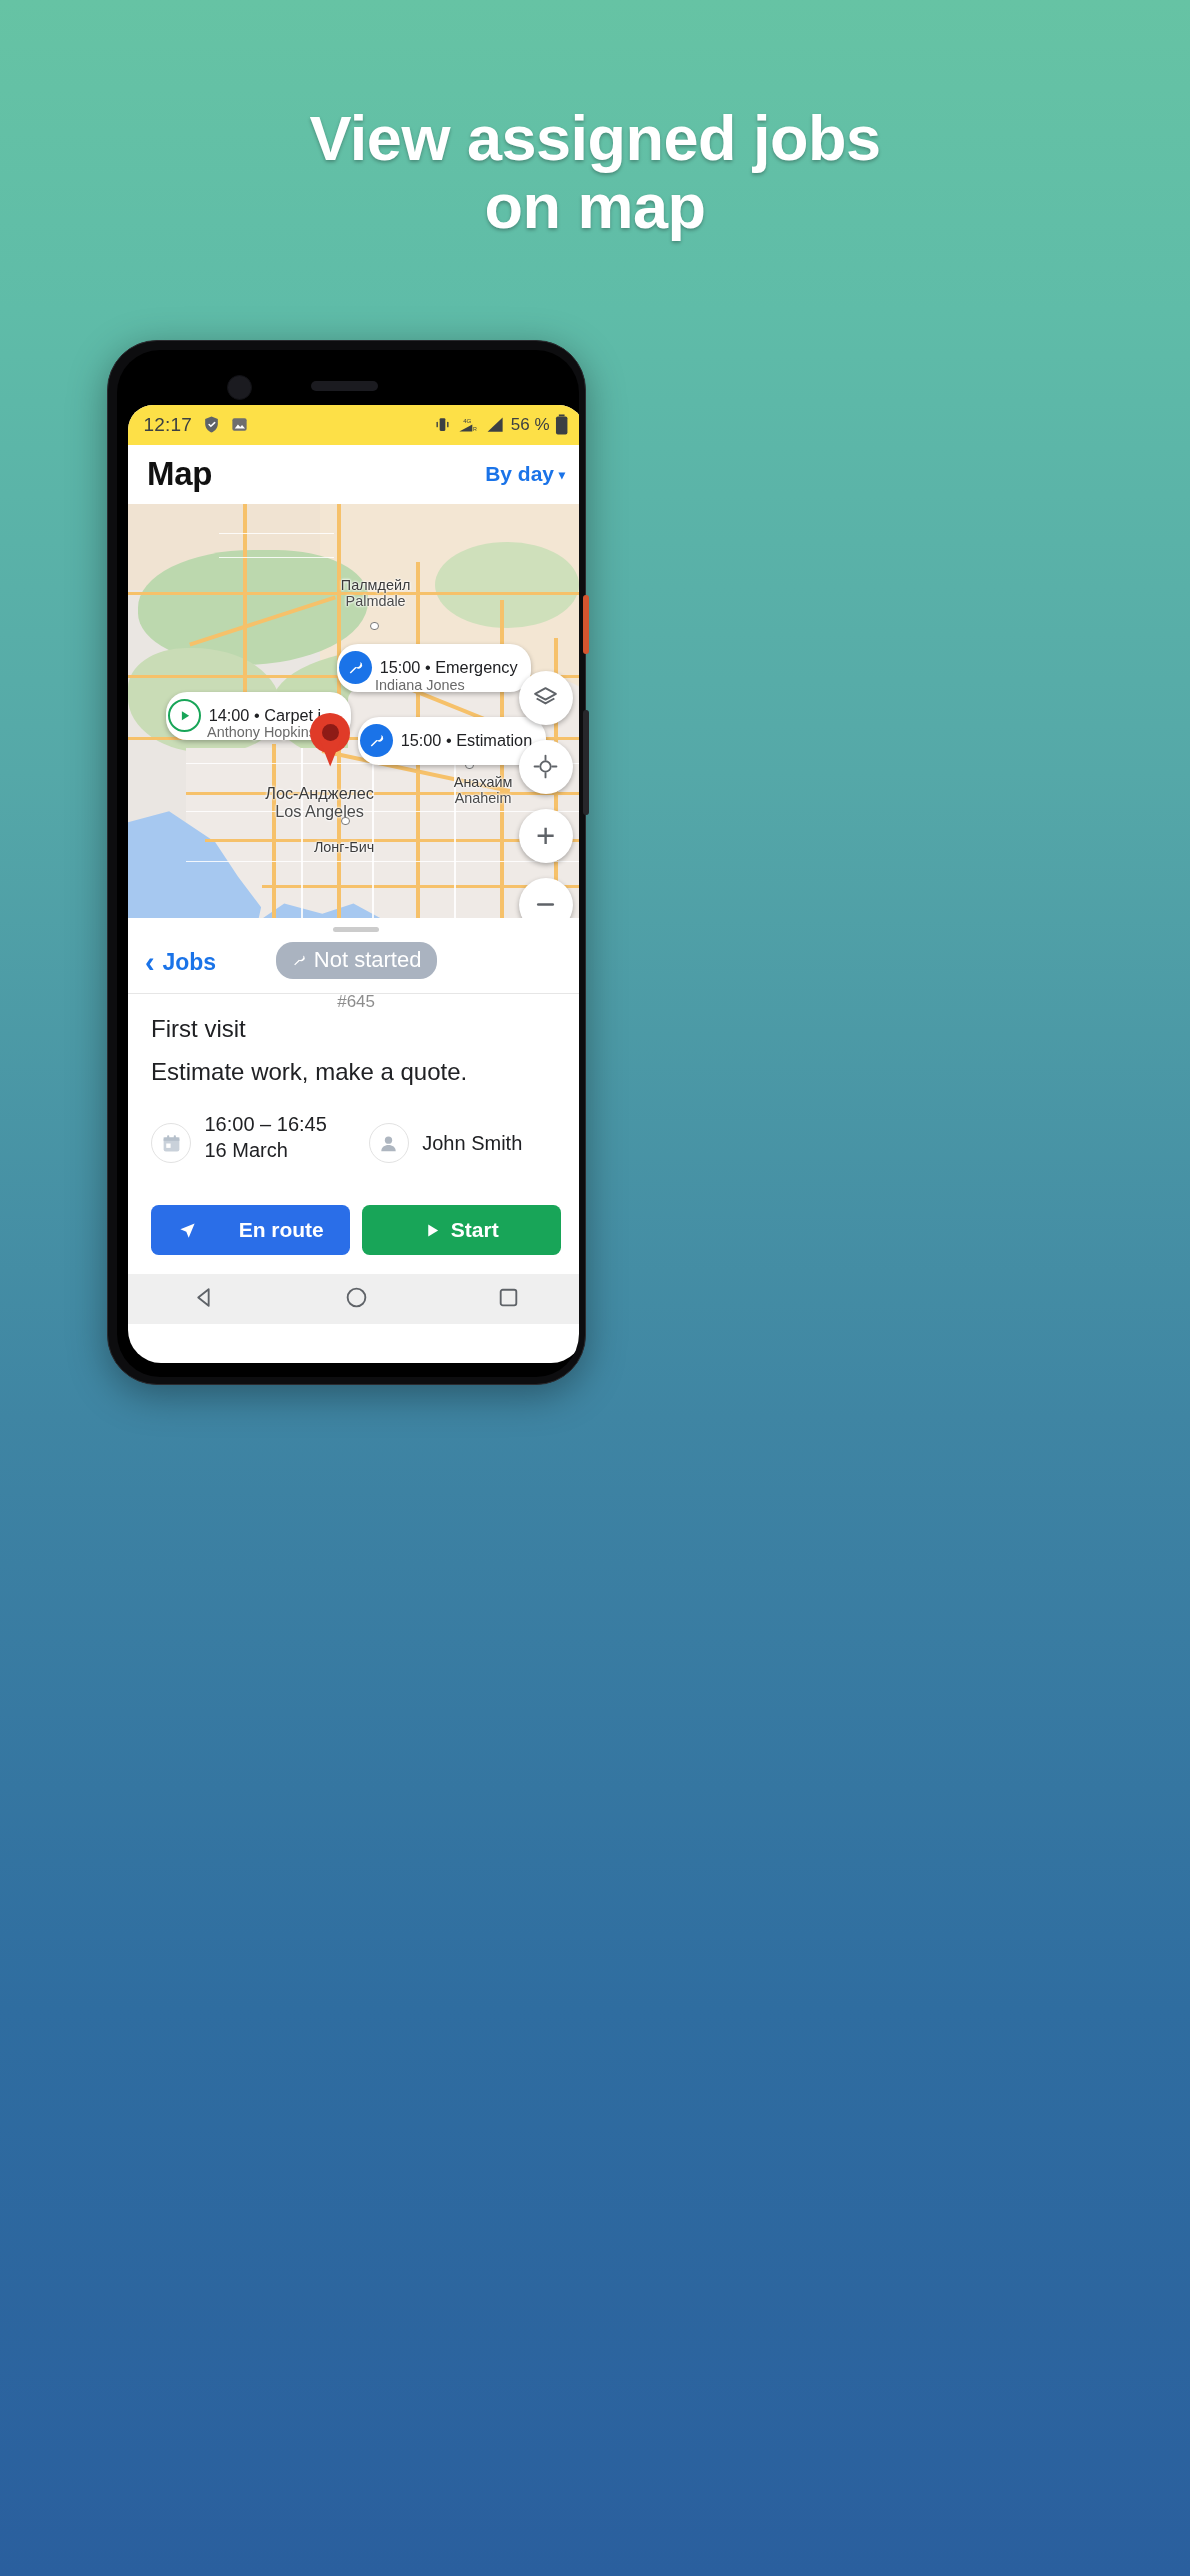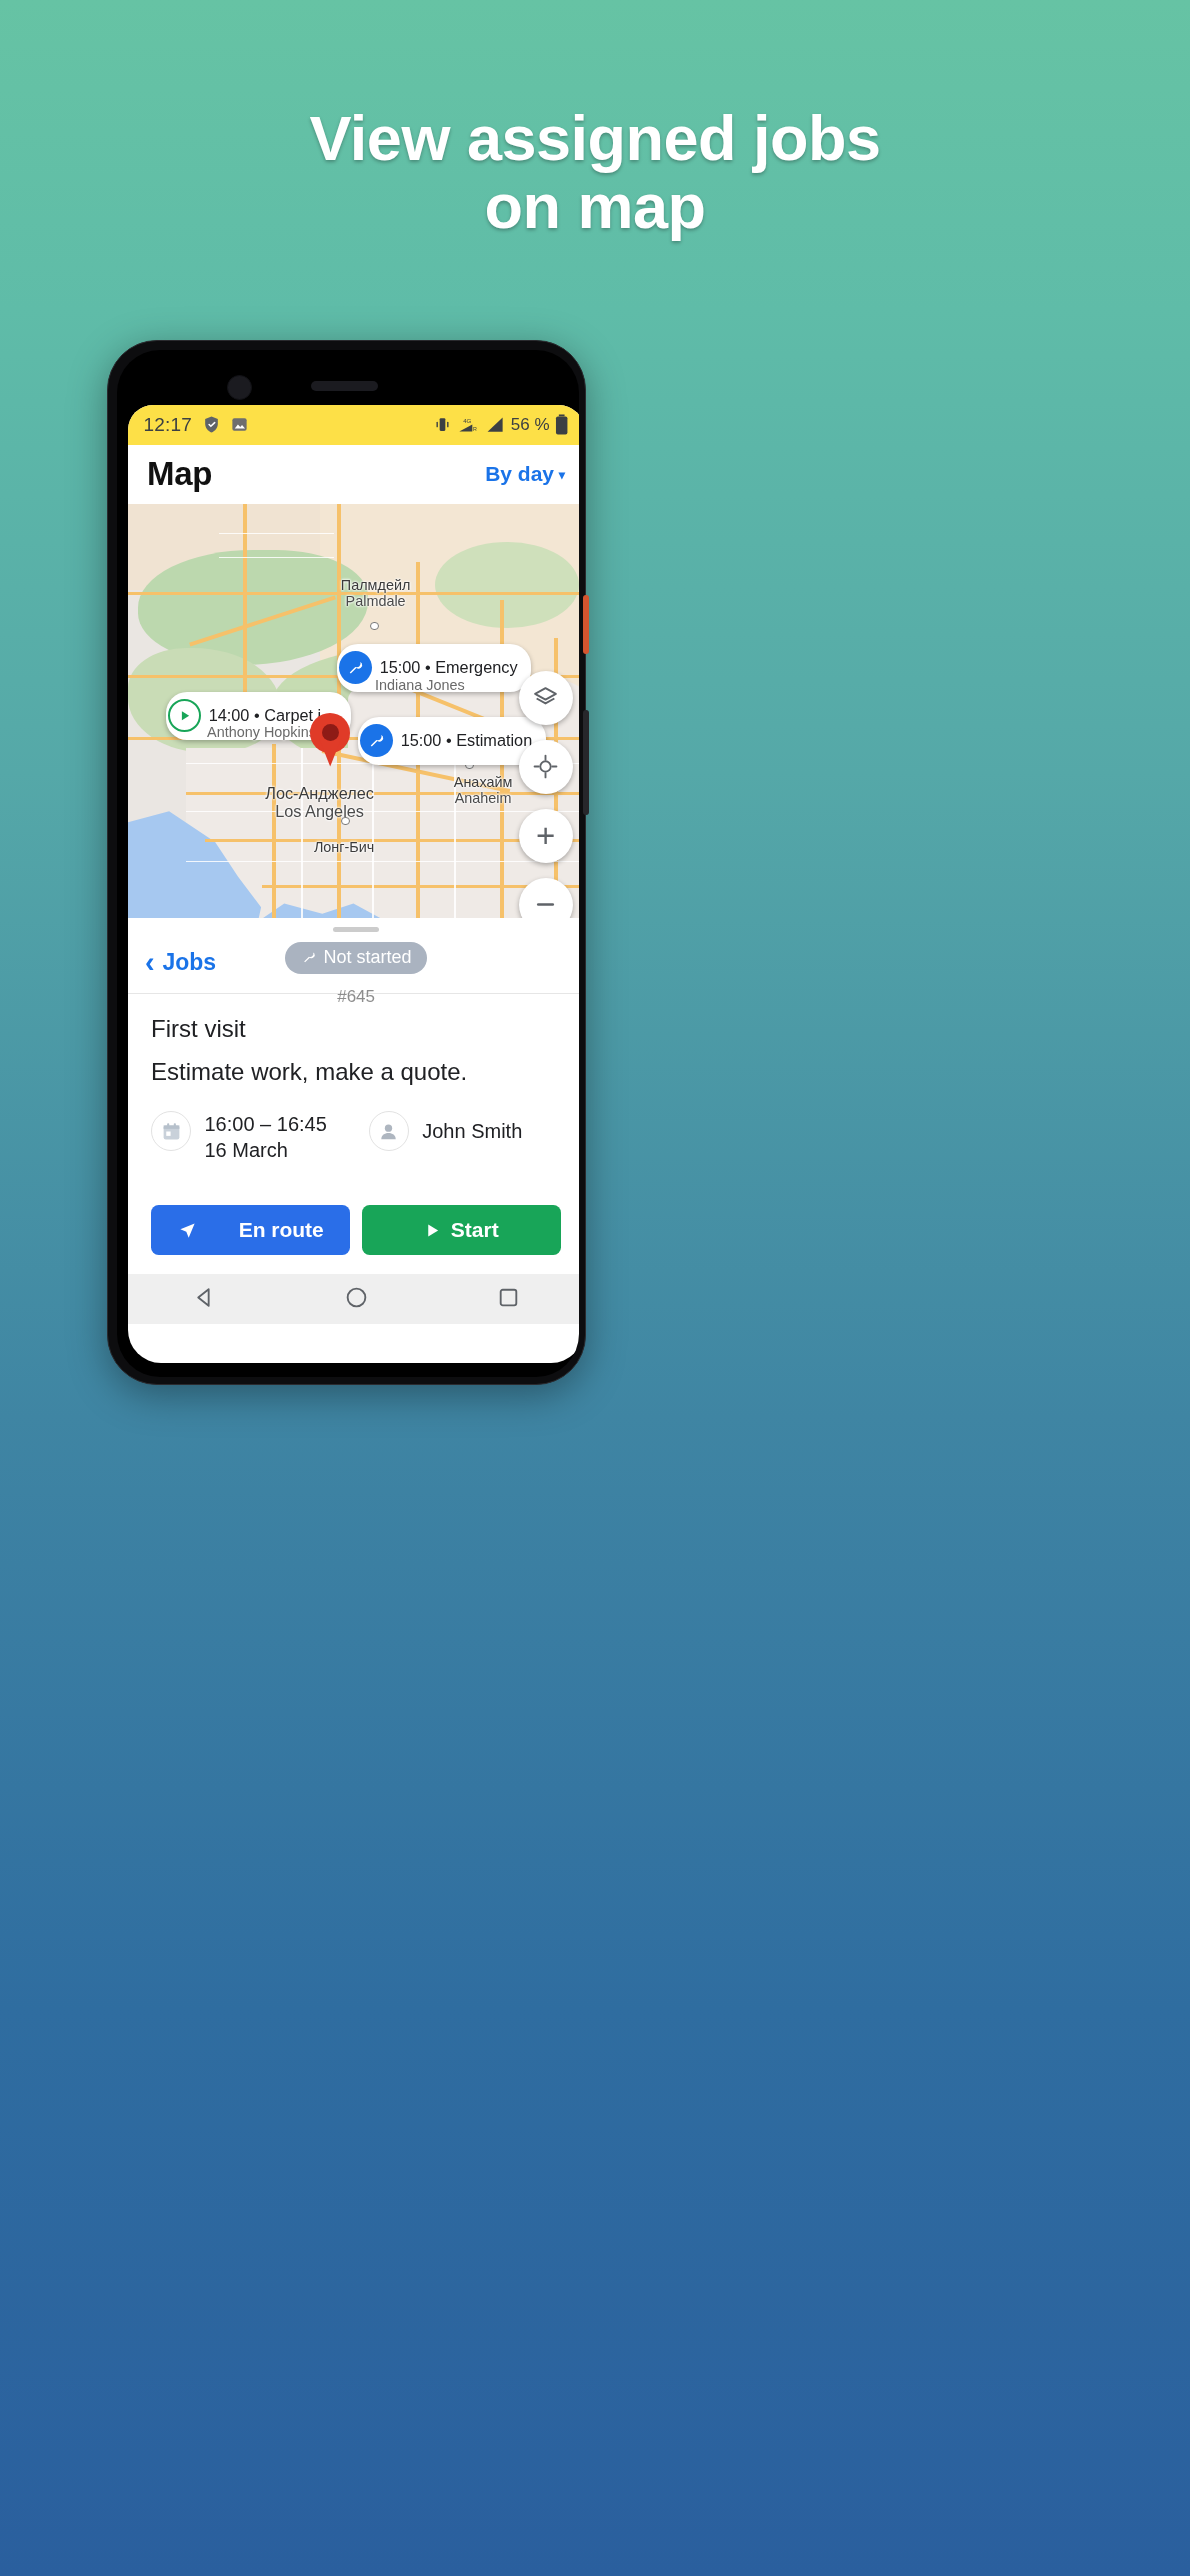--- a/index.html
+++ b/index.html
@@ -202,31 +202,31 @@
     position:relative; min-height:61px;
   }
   .back-link { display:flex; align-items:center; color:#1a73e8; font-size:23px; font-weight:bold; }
   .chev-l { font-size:29px; margin-right:7.7px; line-height:1; }
   .status-col {
     position:absolute; left:0; right:0; top:9.6px;
     display:flex; flex-direction:column; align-items:center; pointer-events:none;
   }
   .status-pill {
     background:#aab3c0; color:#fff; border-radius:17px;
-    padding:5.8px 15.3px; font-size:18px; display:flex; align-items:center; gap:7.7px;
+    padding:5.8px 15.3px; font-size:22px; display:flex; align-items:center; gap:7.7px;
   }
   .job-no { color:#8d8d8d; font-size:17px; margin-top:13px; }
 
   .divider { height:1px; background:#e6e6e6; }
 
   .sheet-body { padding:21px 23px 0; }
   .visit-title { font-size:24px; color:#202124; }
   .visit-desc { font-size:24px; color:#202124; margin-top:15.3px; }
 
-  .meta-row { display:flex; align-items:flex-start; margin-top:25px; }
+  .meta-row { display:flex; align-items:flex-end; margin-top:25px; }
   .meta-ic {
     width:40px; height:40px; border-radius:50%;
     border:1.4px solid #e2e2e2; display:flex; align-items:center; justify-content:center;
     color:#bcc3cc; flex:0 0 auto;
   }
   .meta-txt { margin-left:13.4px; font-size:20px; color:#202124; line-height:1.3; }
   .meta-right { margin-left:42px; display:flex; align-items:center; }
   .assignee { margin-left:13.4px; font-size:20px; color:#202124; }
 
   .btn-row { display:flex; gap:11.5px; padding:0 23px; margin-top:42px; }

